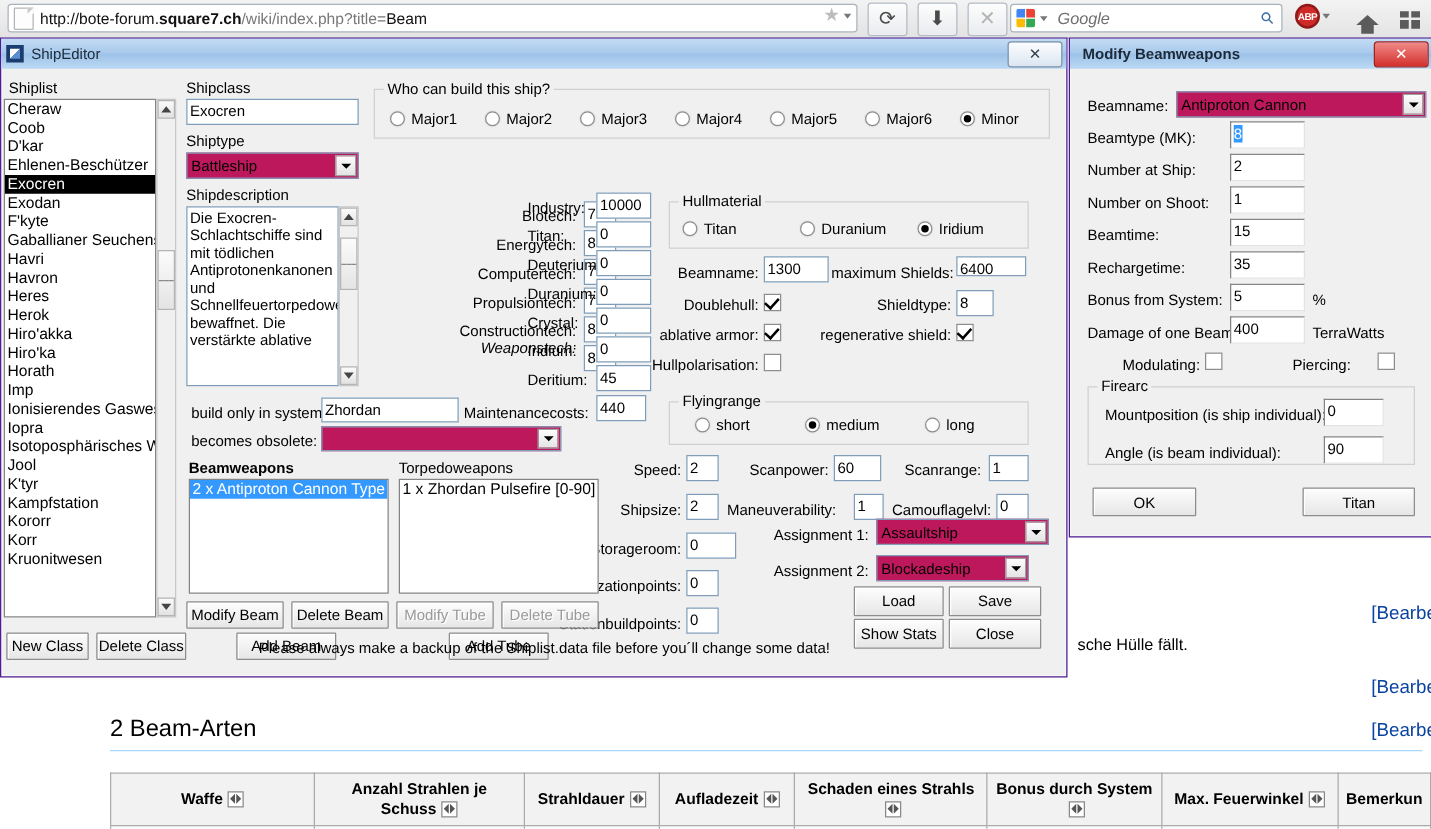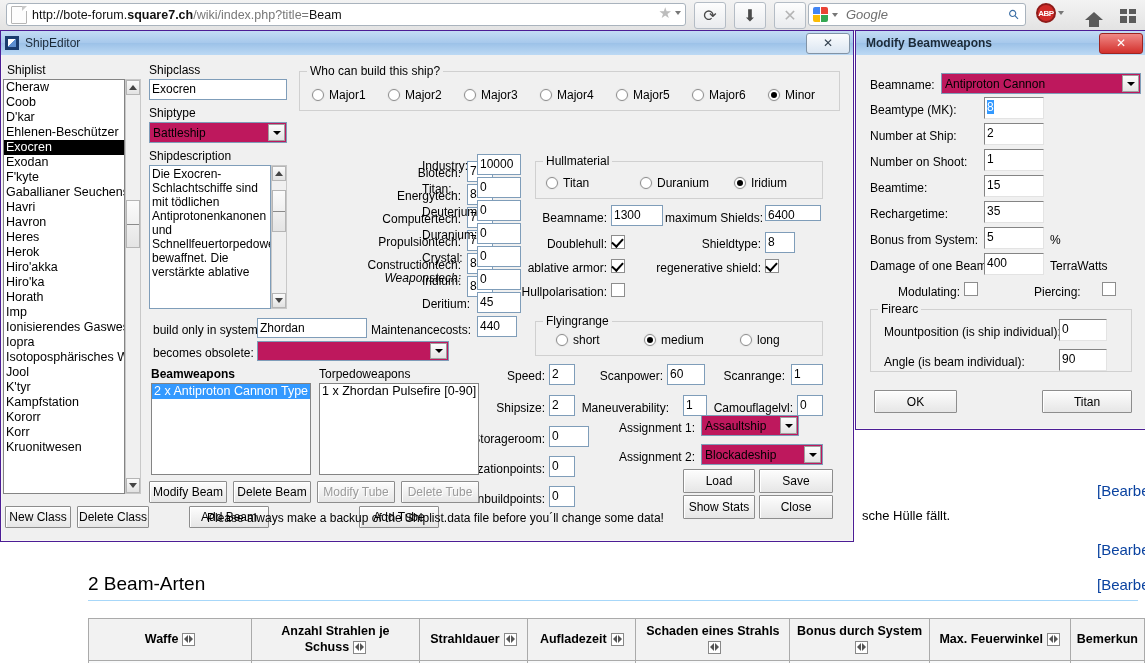--- a/index.html
+++ b/index.html
@@ -444,21 +444,21 @@
   <div class="tf" style="left:796px;top:364px;width:26px;height:21px;">0</div>
 
   <div class="lbl r" style="left:460px;top:401px;width:84px;">Storageroom:</div>
   <div class="tf" style="left:548px;top:395px;width:40px;height:21px;">0</div>
   <div class="lbl r" style="left:440px;top:431px;width:104px;">Colonizationpoints:</div>
   <div class="tf" style="left:548px;top:425px;width:26px;height:21px;">0</div>
   <div class="lbl r" style="left:440px;top:461px;width:104px;">Stationbuildpoints:</div>
   <div class="tf" style="left:548px;top:455px;width:26px;height:21px;">0</div>
 
   <div class="lbl r" style="left:600px;top:390px;width:94px;">Assignment 1:</div>
-  <div class="combo" style="left:700px;top:384px;width:98px;height:21px;">
+  <div class="combo" style="left:700px;top:384px;width:138px;height:21px;">
     <span>Assaultship</span>
     <span class="arrow">
         <span class="caret"></span>
       </span>
   </div>
   <div class="lbl r" style="left:600px;top:419px;width:94px;">Assignment 2:</div>
   <div class="combo" style="left:700px;top:413px;width:122px;height:21px;">
     <span>Blockadeship</span>
     <span class="arrow">
         <span class="caret"></span>

